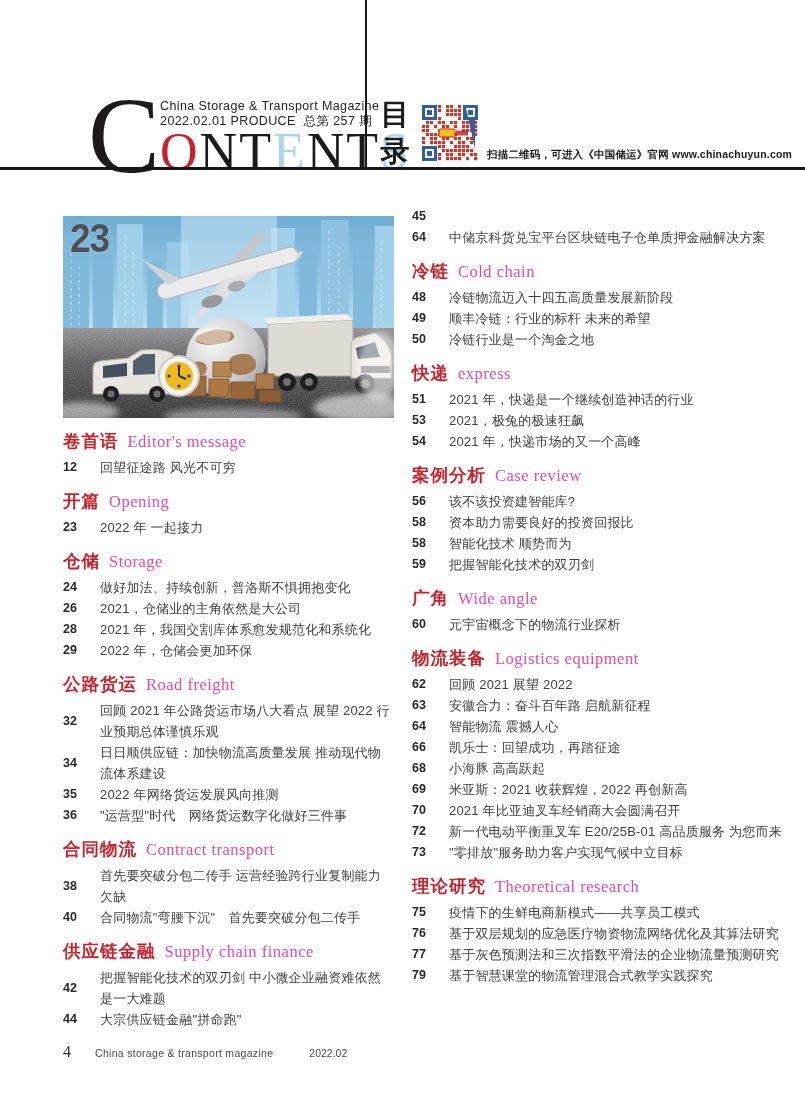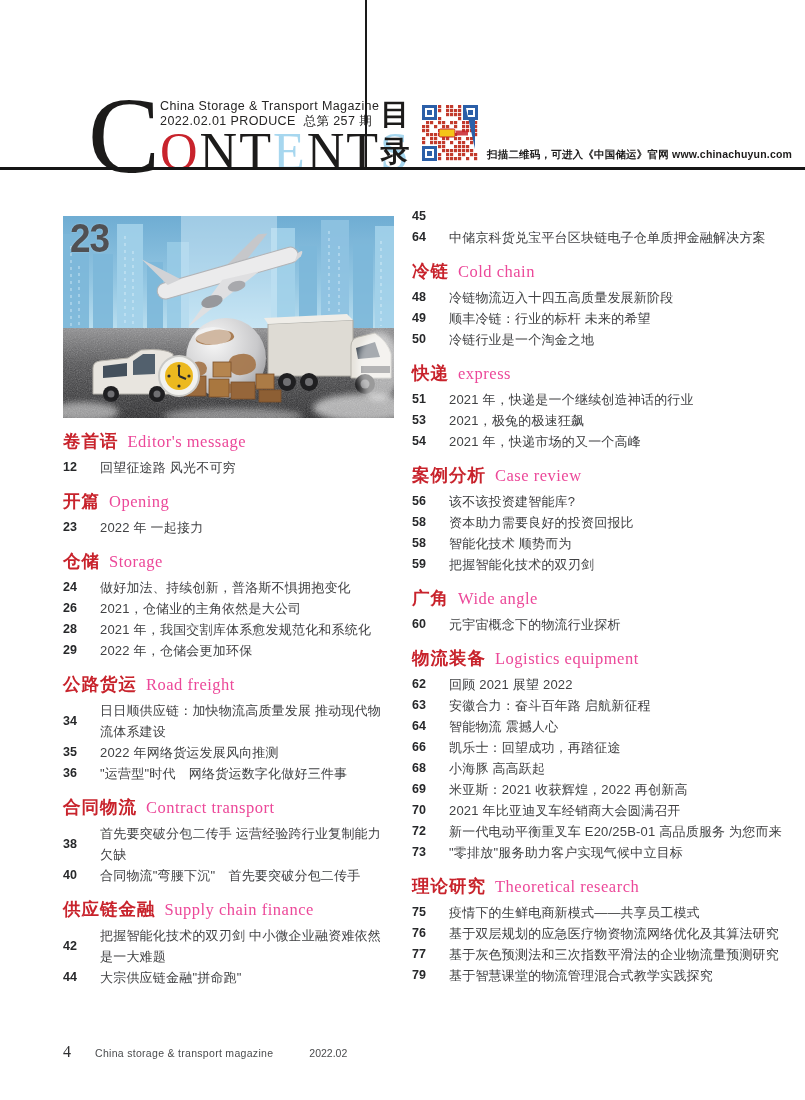--- a/index.html
+++ b/index.html
@@ -358,20 +358,24 @@
         <span class="ti">2021 年，我国交割库体系愈发规范化和系统化</span>
       </div>
       <div class="entry">
         <span class="pg">29</span>
         <span class="ti">2022 年，仓储会更加环保</span>
       </div>
     </section>
     <section>
       <div class="sec-head"><span class="sec-cn">公路货运</span><span class="sec-en">Road freight</span></div>
       <div class="entry">
+        <span class="pg">32</span>
+        <span class="ti">回顾 2021 年公路货运市场八大看点 展望 2022 行业预期总体谨慎乐观</span>
+      </div>
+      <div class="entry">
         <span class="pg">34</span>
         <span class="ti">日日顺供应链：加快物流高质量发展 推动现代物流体系建设</span>
       </div>
       <div class="entry">
         <span class="pg">35</span>
         <span class="ti">2022 年网络货运发展风向推测</span>
       </div>
       <div class="entry">
         <span class="pg">36</span>
         <span class="ti">"运营型"时代　网络货运数字化做好三件事</span>

